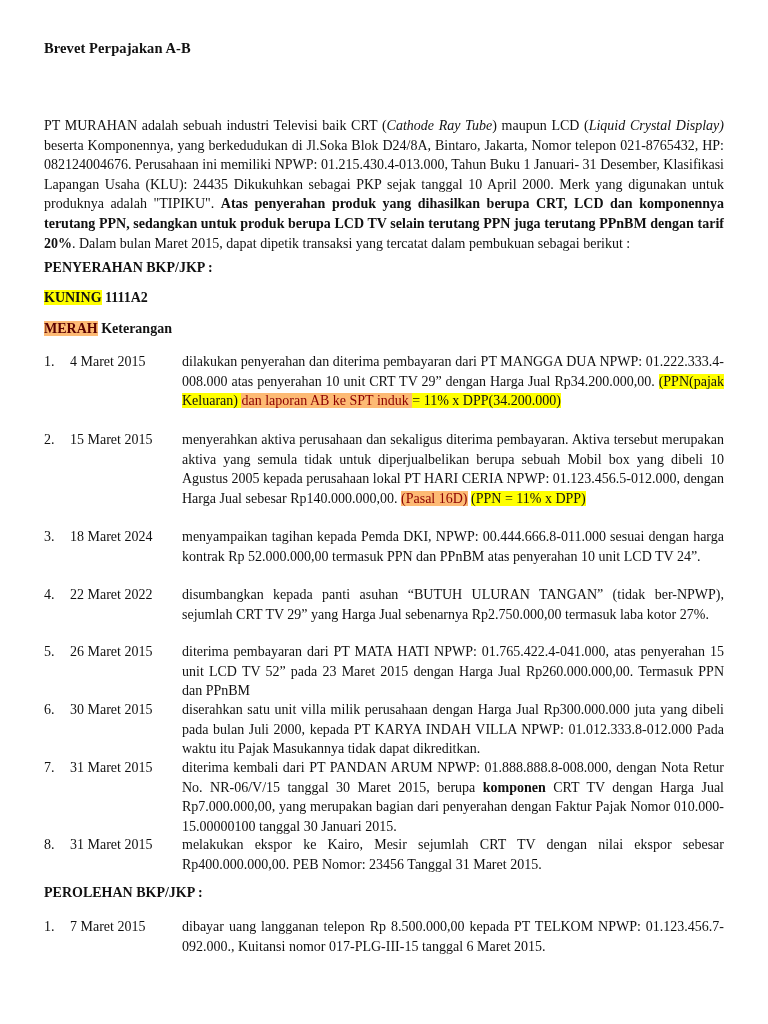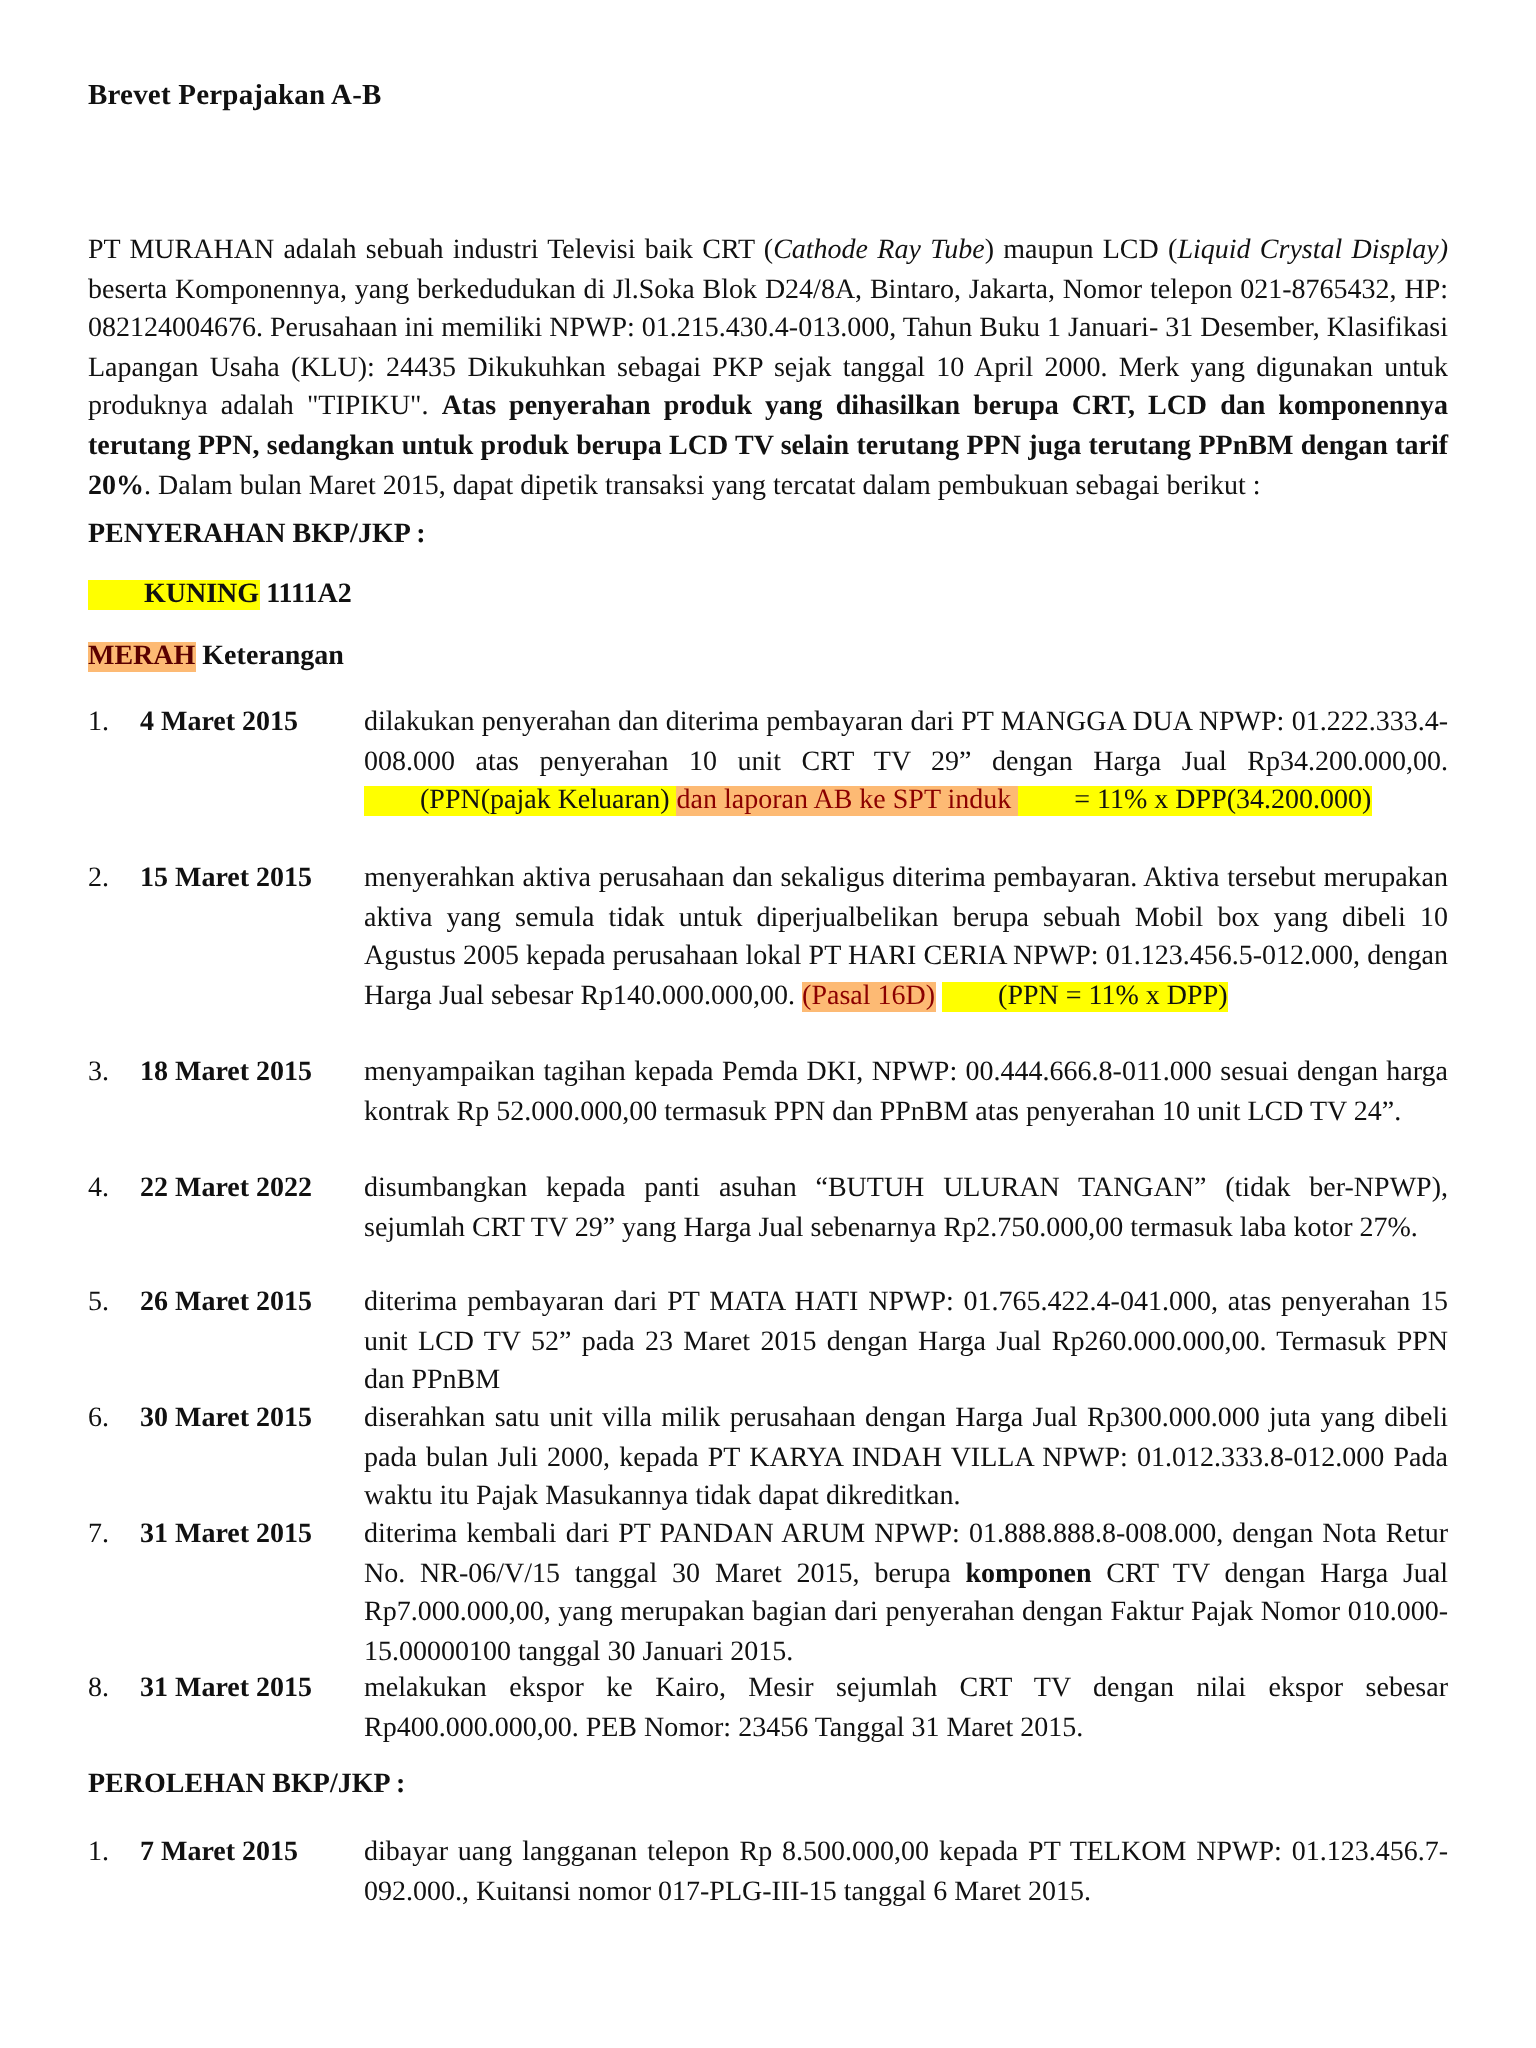--- a/index.html
+++ b/index.html
@@ -14,27 +14,27 @@
       font-weight: bold; font-size: 14.5px; letter-spacing: 0.1px;
     }
     .intro {
       position: absolute; top: 92px; left: 0; width: 680px;
       font-size: 14px; line-height: 19.6px; text-align: justify; margin-top: 24px;
     }
     .heading {
       position: absolute; left: 0; font-weight: bold; font-size: 14px;
     }
     .legend-line { position: absolute; left: 0; font-weight: bold; font-size: 14px; }
-    .hl-yellow { background: #ffff00; padding-left: 28px; }
+    .hl-yellow { background: #ffff00; }
     .hl-red { background: #fdba74; color: #8b0000; }
     .item {
       position: absolute; left: 0; width: 680px; font-size: 14px; line-height: 19.6px;
     }
     .item .num { position: absolute; left: 0; top: 0; width: 26px; }
-    .item .date { position: absolute; left: 26px; top: 0; width: 110px; font-weight: bold; }
+    .item .date { position: absolute; left: 26px; top: 0; width: 110px; }
     .item .desc { position: absolute; left: 138px; top: 0; width: 542px; text-align: justify; }
     b { font-weight: bold; }
     i { font-style: italic; }
   </style>
 </head>
 <body>
 
 <div class="page">
 
   <div class="title">Brevet Perpajakan A-B</div>
@@ -54,21 +54,21 @@
   </div>
 
   <div class="item" style="top:430px;">
     <span class="num">2.</span>
     <span class="date">15 Maret 2015</span>
     <div class="desc"><span>menyerahkan aktiva perusahaan dan sekaligus diterima pembayaran. Aktiva tersebut merupakan aktiva yang semula tidak untuk diperjualbelikan berupa sebuah Mobil box yang dibeli 10 Agustus 2005 kepada perusahaan lokal PT HARI CERIA NPWP: 01.123.456.5-012.000, dengan Harga Jual sebesar Rp140.000.000,00. </span><span class="hl-red">(Pasal 16D)</span> <span class="hl-yellow">(PPN = 11% x DPP)</span></div>
   </div>
 
   <div class="item" style="top:527px;">
     <span class="num">3.</span>
-    <span class="date">18 Maret 2015</span>
+    <span class="date">18 Maret 2024</span>
     <div class="desc">menyampaikan tagihan kepada Pemda DKI, NPWP: 00.444.666.8-011.000 sesuai dengan harga kontrak Rp 52.000.000,00 termasuk PPN dan PPnBM atas penyerahan 10 unit LCD TV 24”.</div>
   </div>
 
   <div class="item" style="top:585px;">
     <span class="num">4.</span>
     <span class="date">22 Maret 2022</span>
     <div class="desc">disumbangkan kepada panti asuhan “BUTUH ULURAN TANGAN” (tidak ber-NPWP), sejumlah CRT TV 29” yang Harga Jual sebenarnya Rp2.750.000,00 termasuk laba kotor 27%.</div>
   </div>
 
   <div class="item" style="top:642px;">

